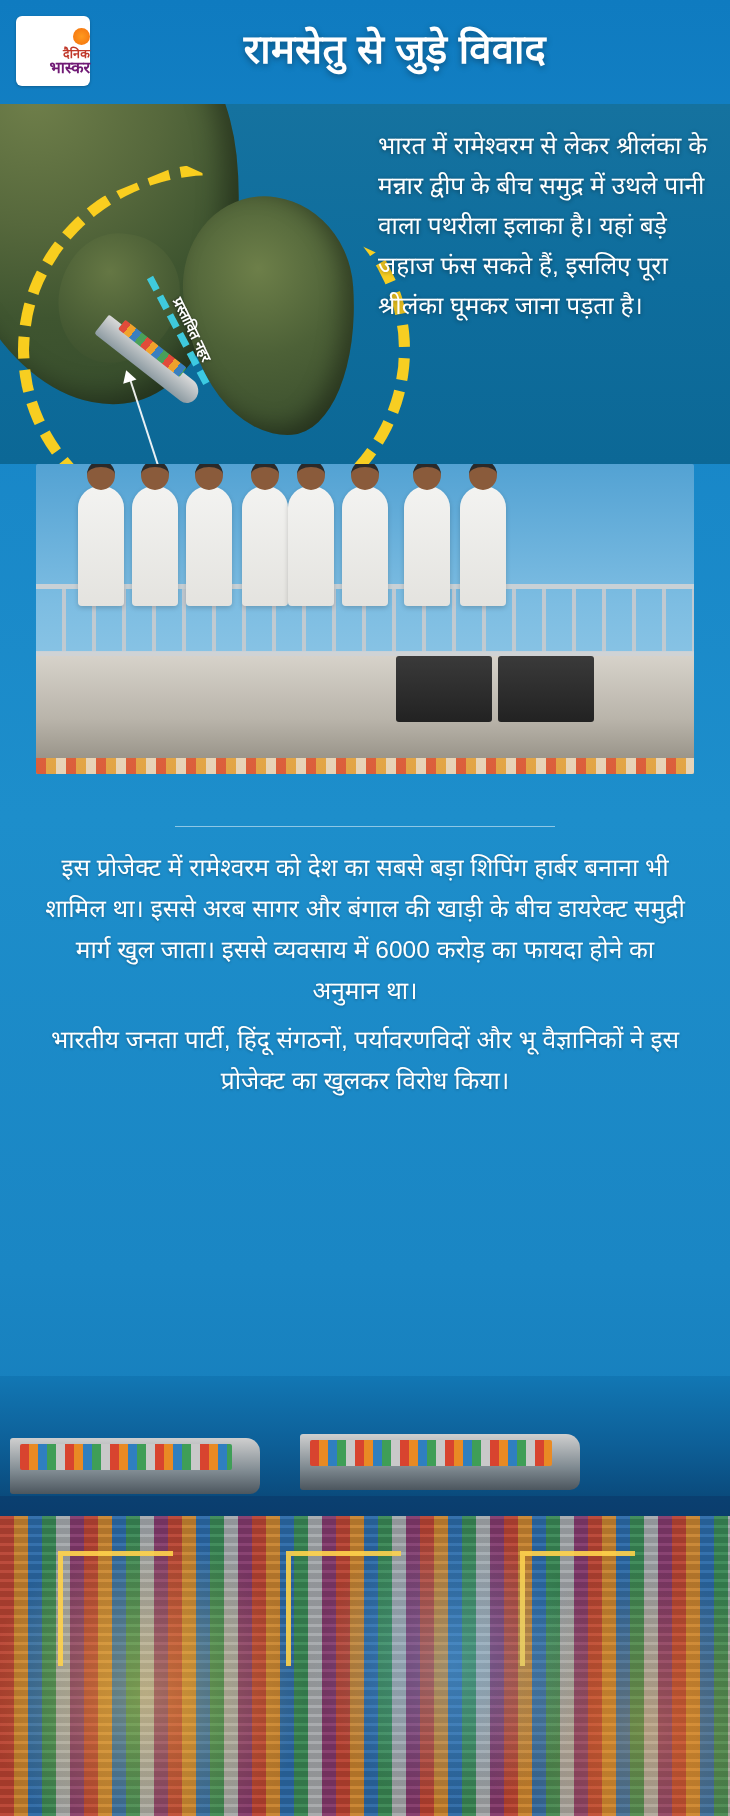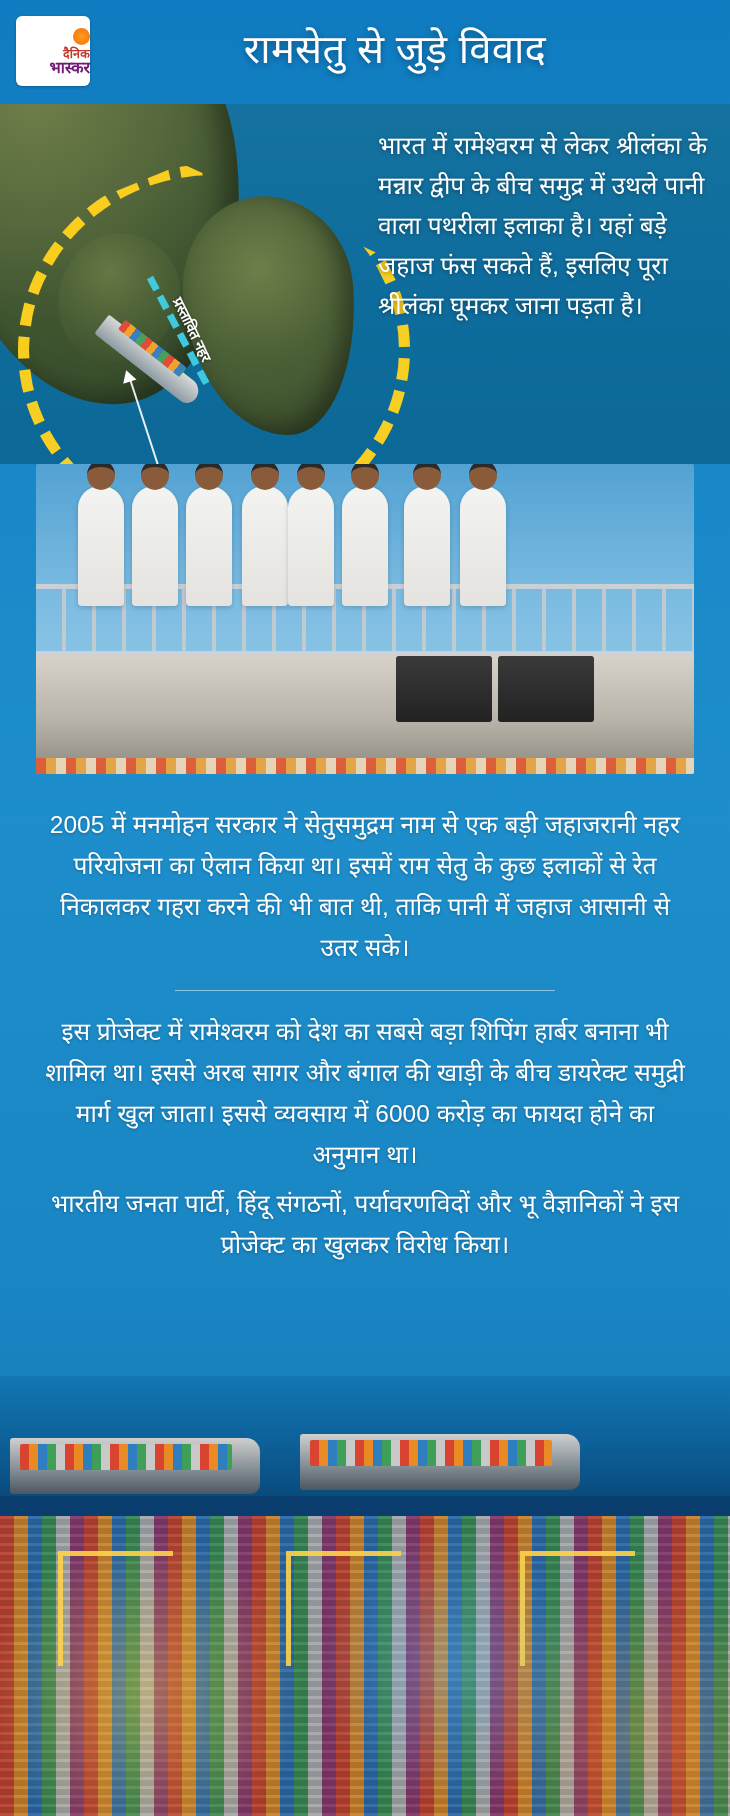--- a/index.html
+++ b/index.html
@@ -58,21 +58,21 @@
     line-height: 14px;
   }
   .headline {
     position: absolute;
     left: 0;
     right: 0;
     top: 20px;
     text-align: center;
     color: #ffffff;
     font-size: 40px;
-    font-weight: normal;
+    font-weight: bold;
     letter-spacing: .3px;
     text-shadow: 0 2px 6px rgba(0,0,0,.35);
     padding-left: 60px;
     box-sizing: border-box;
   }
 
   
   .map-block {
     position: relative;
     height: 360px;
@@ -445,21 +445,20 @@
       </div>
     <div class="figure f8">
         <div class="head"></div>
       </div>
     <div class="speaker sp1"></div>
     <div class="speaker sp2"></div>
     <div class="flower"></div>
   </div>
 
   <div class="body-block">
-    <p class="para">2005 में मनमोहन सरकार ने सेतुसमुद्रम नाम से एक बड़ी जहाजरानी नहर परियोजना का ऐलान किया था। इसमें राम सेतु के कुछ इलाकों से रेत निकालकर गहरा करने की भी बात थी, ताकि पानी में जहाज आसानी से उतर सके।</p>
     <div class="divider"></div>
     <p class="para">इस प्रोजेक्ट में रामेश्वरम को देश का सबसे बड़ा शिपिंग हार्बर बनाना भी शामिल था। इससे अरब सागर और बंगाल की खाड़ी के बीच डायरेक्ट समुद्री मार्ग खुल जाता। इससे व्यवसाय में 6000 करोड़ का फायदा होने का अनुमान था।</p>
     <p class="para small-gap">भारतीय जनता पार्टी, हिंदू संगठनों, पर्यावरणविदों और भू वैज्ञानिकों ने इस प्रोजेक्ट का खुलकर विरोध किया।</p>
   </div>
 
   <div class="photo-port">
     <div class="water"></div>
     <div class="ship ship-a">
       <div class="containers"></div>
     </div>

